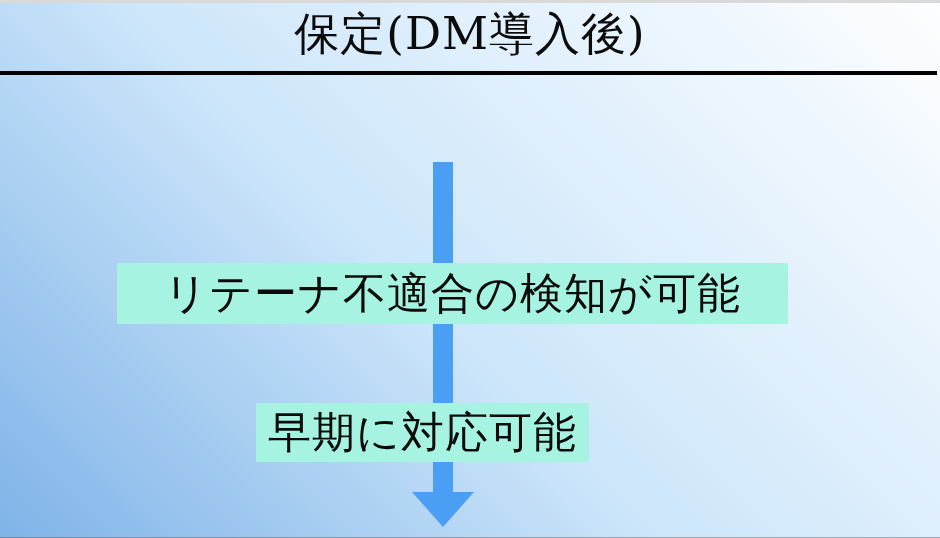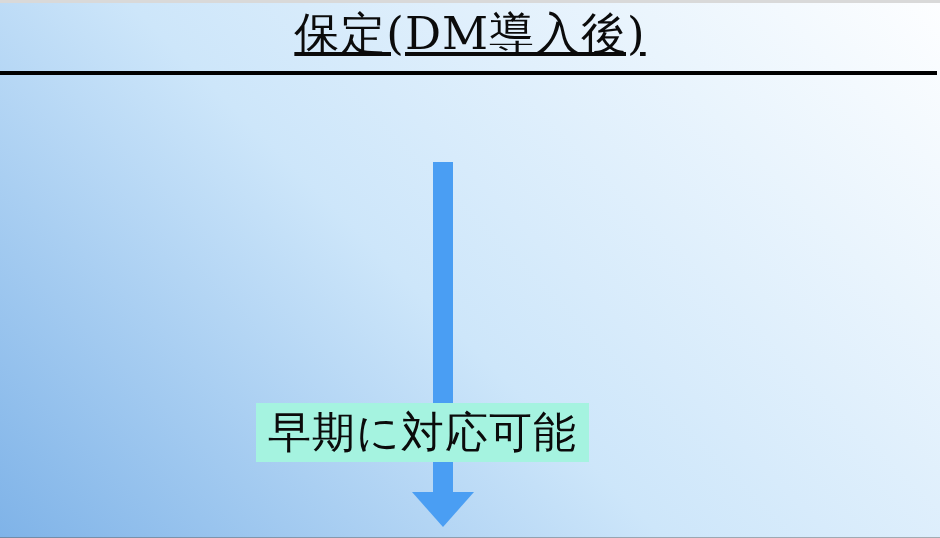--- a/index.html
+++ b/index.html
@@ -37,21 +37,20 @@
     position: absolute;
     top: 4px;
     left: 0;
     width: 100%;
     text-align: center;
     font-size: 45px;
     line-height: 60px;
     color: var(--text);
     letter-spacing: 1px;
     white-space: nowrap;
-    text-decoration: underline;
   }
   .title-rule {
     position: absolute;
     top: 71px;
     left: 0;
     width: 937px;
     height: 4px;
     background: var(--rule);
   }
   .flow-arrow-shaft {
@@ -98,17 +97,18 @@
   <div class="top-chrome"></div>
 
   <div class="slide-title">保定(DM導入後)</div>
 
   <div class="title-rule"></div>
 
   <div class="flow-arrow-shaft"></div>
   <div class="flow-arrow-head"></div>
 
 
+  <div class="flow-step step-2">リテーナ不適合の検知が可能</div>
 
   <div class="flow-step step-3">早期に対応可能</div>
 
   <div class="bottom-chrome"></div>
 </div>
 
 </body></html>

